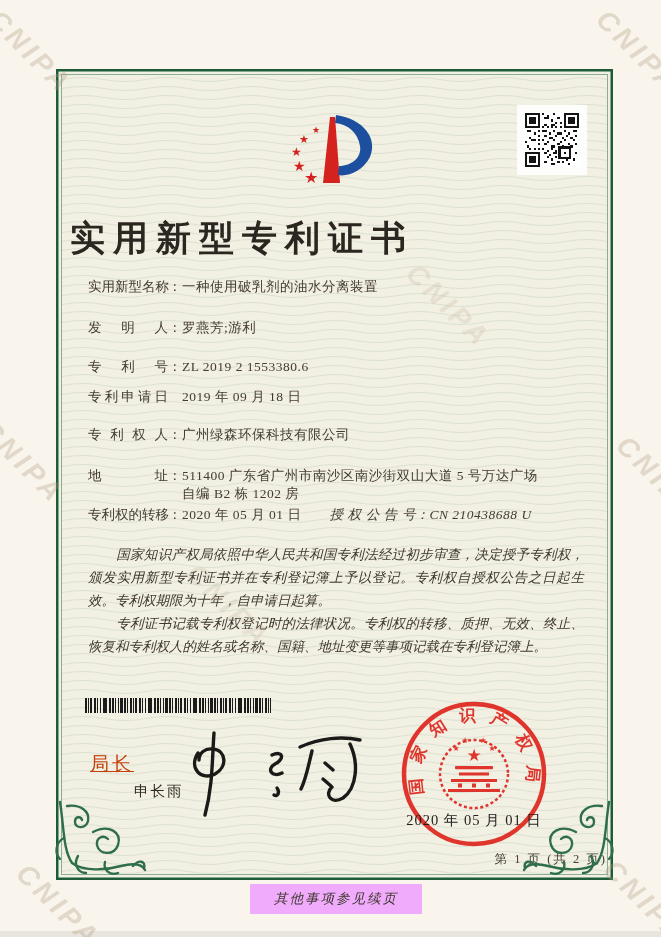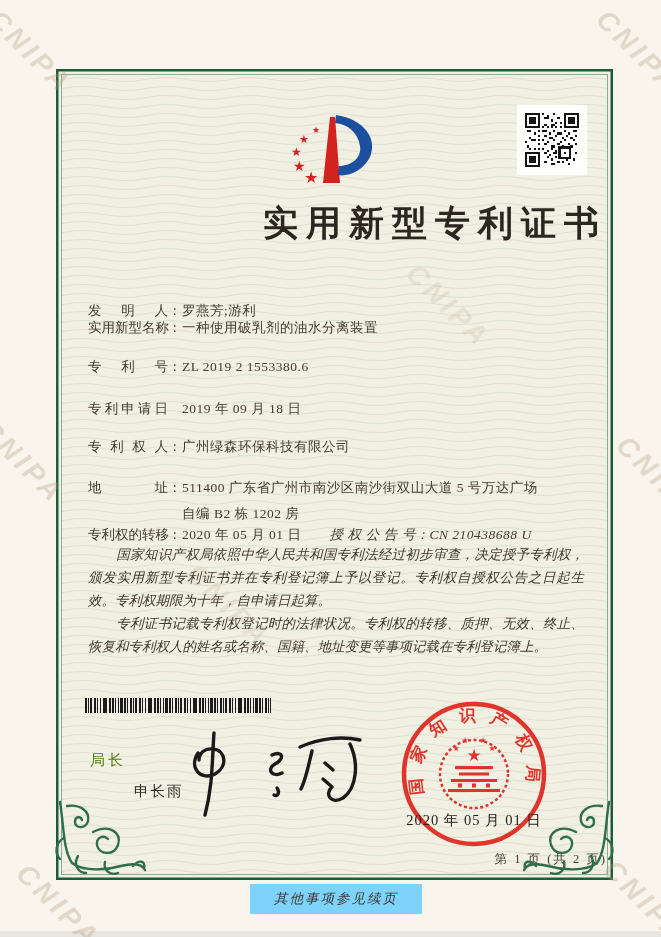--- a/index.html
+++ b/index.html
@@ -15,61 +15,61 @@
   .cert{position:absolute;left:61px;top:74px;width:545px;height:799px;background:#f2efe3;
         border:1px solid #8aae95;box-shadow:0 0 0 2.5px #f2efe3,0 0 0 5px #1d5c39;z-index:1;}
   .cert .inner{position:absolute;inset:0;z-index:1;}
   .pattern-svg{position:absolute;inset:0;width:100%;height:100%;z-index:0;}
 
   .cert-no{position:absolute;left:26px;top:42px;font-size:13px;color:#46403a;letter-spacing:1.5px;}
   .logo{position:absolute;left:216px;top:36px;width:112px;height:84px;}
   .qr-patch{position:absolute;left:455px;top:30px;width:70px;height:70px;background:#fdfdfb;}
   .qr-svg{position:absolute;left:8px;top:8px;width:54px;height:54px;}
 
-  .title{position:absolute;left:0;top:125px;width:100%;text-align:right;font-size:35px;font-weight:700;
+  .title{position:absolute;left:0;top:140px;width:100%;text-align:left;font-size:35px;font-weight:700;
          color:#2b2620;letter-spacing:8px;text-indent:8px;}
 
   .fields{position:absolute;left:26px;top:203px;right:22px;font-size:13.5px;color:#433c32;}
   .frow{line-height:17px;white-space:nowrap;}
   .flabel{display:inline-block;width:80px;text-align:justify;text-align-last:justify;vertical-align:top;}
   .fcolon{display:inline-block;width:14px;vertical-align:top;}
   .fvalue{display:inline-block;vertical-align:top;letter-spacing:0.5px;}
-  .addr2{padding-left:94px;line-height:19px;margin-top:8px;}
+  .addr2{padding-left:94px;line-height:19px;}
   .grant-row{display:flex;}
   .grant2{margin-left:28px;font-style:italic;}
   .grant2 .flabel{width:86px;}
 
   .paras{position:absolute;left:26px;top:468px;width:496px;font-size:13.5px;font-style:italic;
          color:#3e382e;line-height:23px;text-align:justify;}
   .paras p{margin:0;text-indent:2.1em;}
 
   .barcode{position:absolute;left:23px;top:623px;width:186px;height:15px;
     background-image:
       repeating-linear-gradient(90deg,#1b1b1b 0 1px,rgba(0,0,0,0) 1px 3px),
       repeating-linear-gradient(90deg,#1b1b1b 0 2px,rgba(0,0,0,0) 2px 9px),
       repeating-linear-gradient(90deg,#1b1b1b 0 1px,rgba(0,0,0,0) 1px 5px);}
 
   .sig-title{position:absolute;left:28px;top:676px;font-family:"Liberation Sans",sans-serif;
-             font-size:15px;color:#4d7c0f;letter-spacing:3px;}
+             font-size:19px;color:#c2410c;letter-spacing:3px;text-decoration:underline;}
   .sig-name{position:absolute;left:28px;top:707px;font-family:"Liberation Sans",sans-serif;
             font-size:14.5px;color:#2e2a25;letter-spacing:2px;margin-left:44px;}
   .sig-svg{position:absolute;left:118px;top:650px;width:190px;height:98px;}
 
   .seal{position:absolute;left:336px;top:623px;width:152px;height:152px;mix-blend-mode:multiply;}
   .seal-date{position:absolute;left:336px;top:736px;width:152px;text-align:center;
              font-size:14.5px;color:#201d1a;letter-spacing:1px;z-index:3;}
 
   .page-info{position:absolute;left:0;top:776px;width:100%;text-align:right;font-size:12.5px;
              color:#46403a;letter-spacing:2px;}
 
   .flourish{position:absolute;width:96px;height:86px;bottom:-10px;z-index:2;}
   .flourish.fl-left{left:-9px;}
   .flourish.fl-right{right:-9px;transform:scaleX(-1);}
 
-  .continuation{position:absolute;left:250px;top:884px;width:172px;height:30px;background:#7dd3fc;
+  .continuation{position:absolute;left:250px;top:884px;width:172px;height:30px;background:#f0abfc;
                 display:flex;align-items:center;justify-content:center;z-index:2;
                 font-size:13.5px;font-style:italic;color:#3e382e;letter-spacing:2px;}
   .bottom-strip{position:absolute;left:0;bottom:0;width:100%;height:6px;background:#e8e5de;z-index:0;}
 </style>
 </head>
 <body>
 
 <div class="page">
 
   <span class="wm" style="left:30px;top:52px">CNIPA</span>
@@ -134,30 +134,30 @@
                      M9 14h1v1h-1zM12 15h2v1h-2zM15 14h1v1h-1zM8 16h1v1h-1zM10 17h1v1h-1zM12 16h1v1h-1zM14 17h1v1h-1z
                      M9 18h1v1h-1zM11 19h1v1h-1zM13 18h2v1h-2zM10 20h1v1h-1zM12 21h1v1h-1zM14 20h1v1h-1zM9 22h1v1h-1zM12 23h2v1h-2zM15 22h1v1h-1z
                      M17 22h1v1h-1zM19 21h1v1h-1zM20 23h1v1h-1zM22 21h1v1h-1zM23 18h1v1h-1zM21 15h1v1h-1zM17 15h1v1h-1z"></path>
           </g>
         </svg>
       </div>
 
       <div class="title">实用新型专利证书</div>
 
       <div class="fields">
+        <div class="frow" style="margin-top:0">
+          <span class="flabel">实用新型名称</span><span class="fcolon">：</span><span class="fvalue">一种使用破乳剂的油水分离装置</span>
+        </div>
         <div class="frow" style="margin-top:24px">
           <span class="flabel">发明人</span><span class="fcolon">：</span><span class="fvalue">罗燕芳;游利</span>
         </div>
-        <div class="frow" style="margin-top:0">
-          <span class="flabel">实用新型名称</span><span class="fcolon">：</span><span class="fvalue">一种使用破乳剂的油水分离装置</span>
-        </div>
         <div class="frow" style="margin-top:22px">
           <span class="flabel">专利号</span><span class="fcolon">：</span><span class="fvalue">ZL 2019 2 1553380.6</span>
         </div>
-        <div class="frow" style="margin-top:25px">
+        <div class="frow" style="margin-top:13px">
           <span class="flabel">专利申请日</span><span class="fcolon"></span><span class="fvalue">2019 年 09 月 18 日</span>
         </div>
         <div class="frow" style="margin-top:21px">
           <span class="flabel">专利权人</span><span class="fcolon">：</span><span class="fvalue">广州绿森环保科技有限公司</span>
         </div>
         <div class="frow" style="margin-top:24px">
           <span class="flabel">地址</span><span class="fcolon">：</span><span class="fvalue">511400 广东省广州市南沙区南沙街双山大道 5 号万达广场</span>
         </div>
         <div class="frow addr2">
           <span class="fvalue">自编 B2 栋 1202 房</span>

